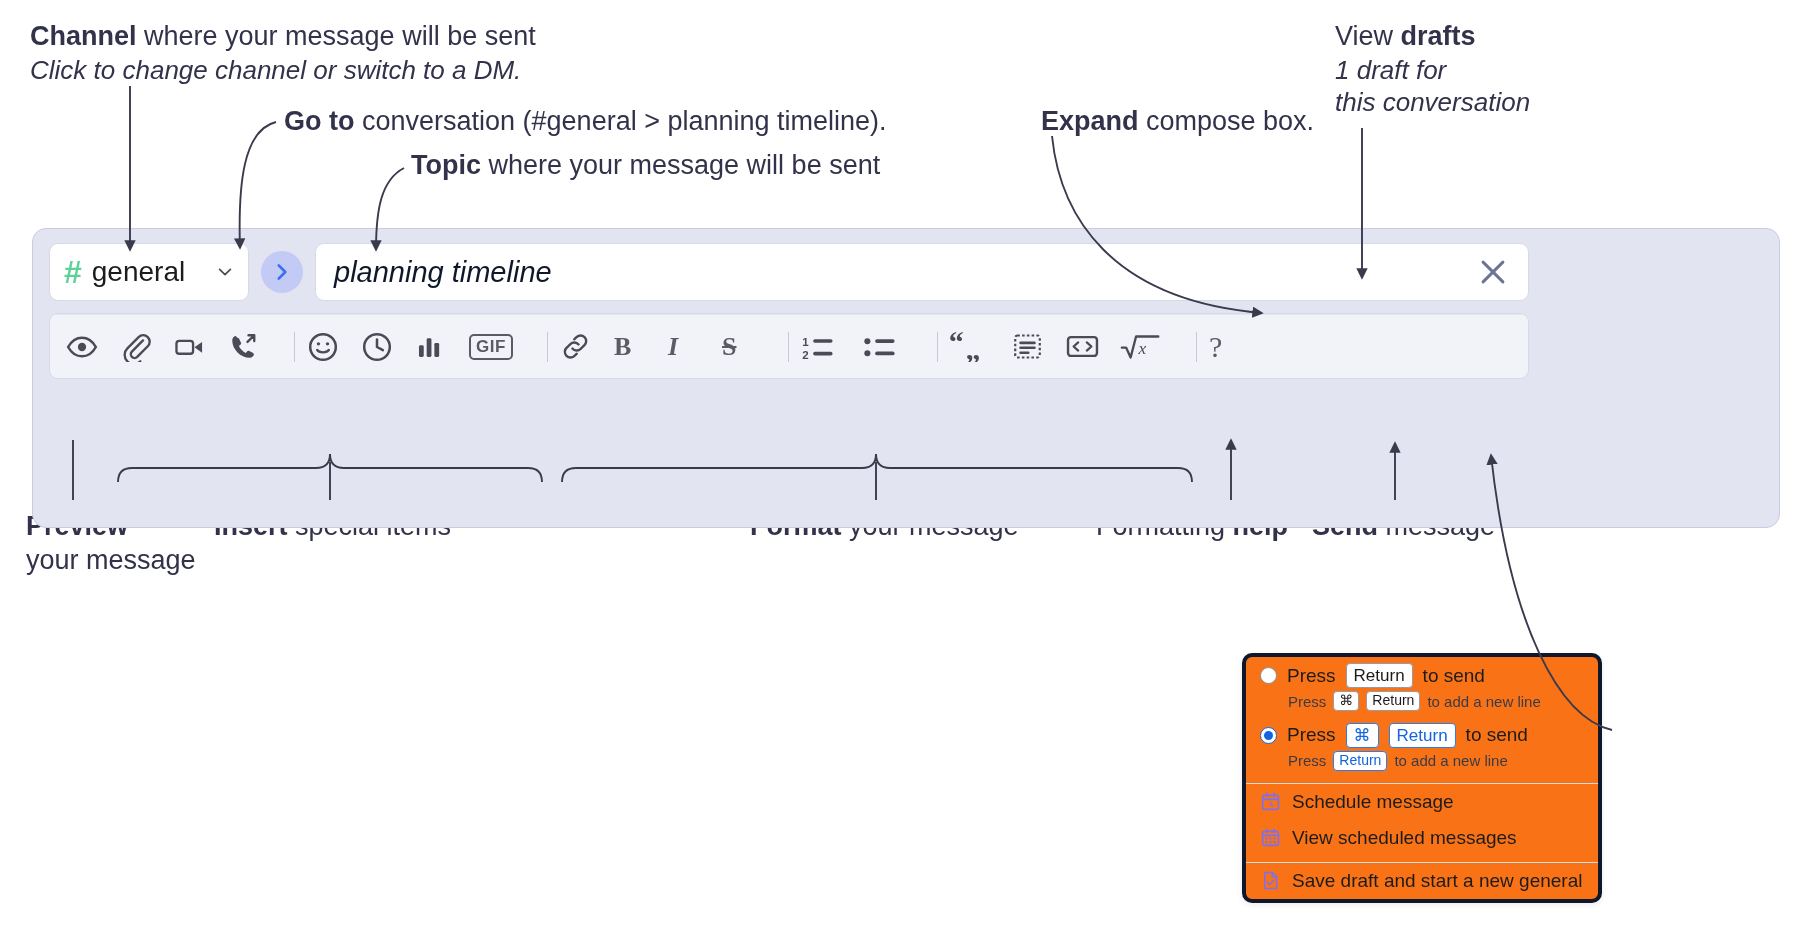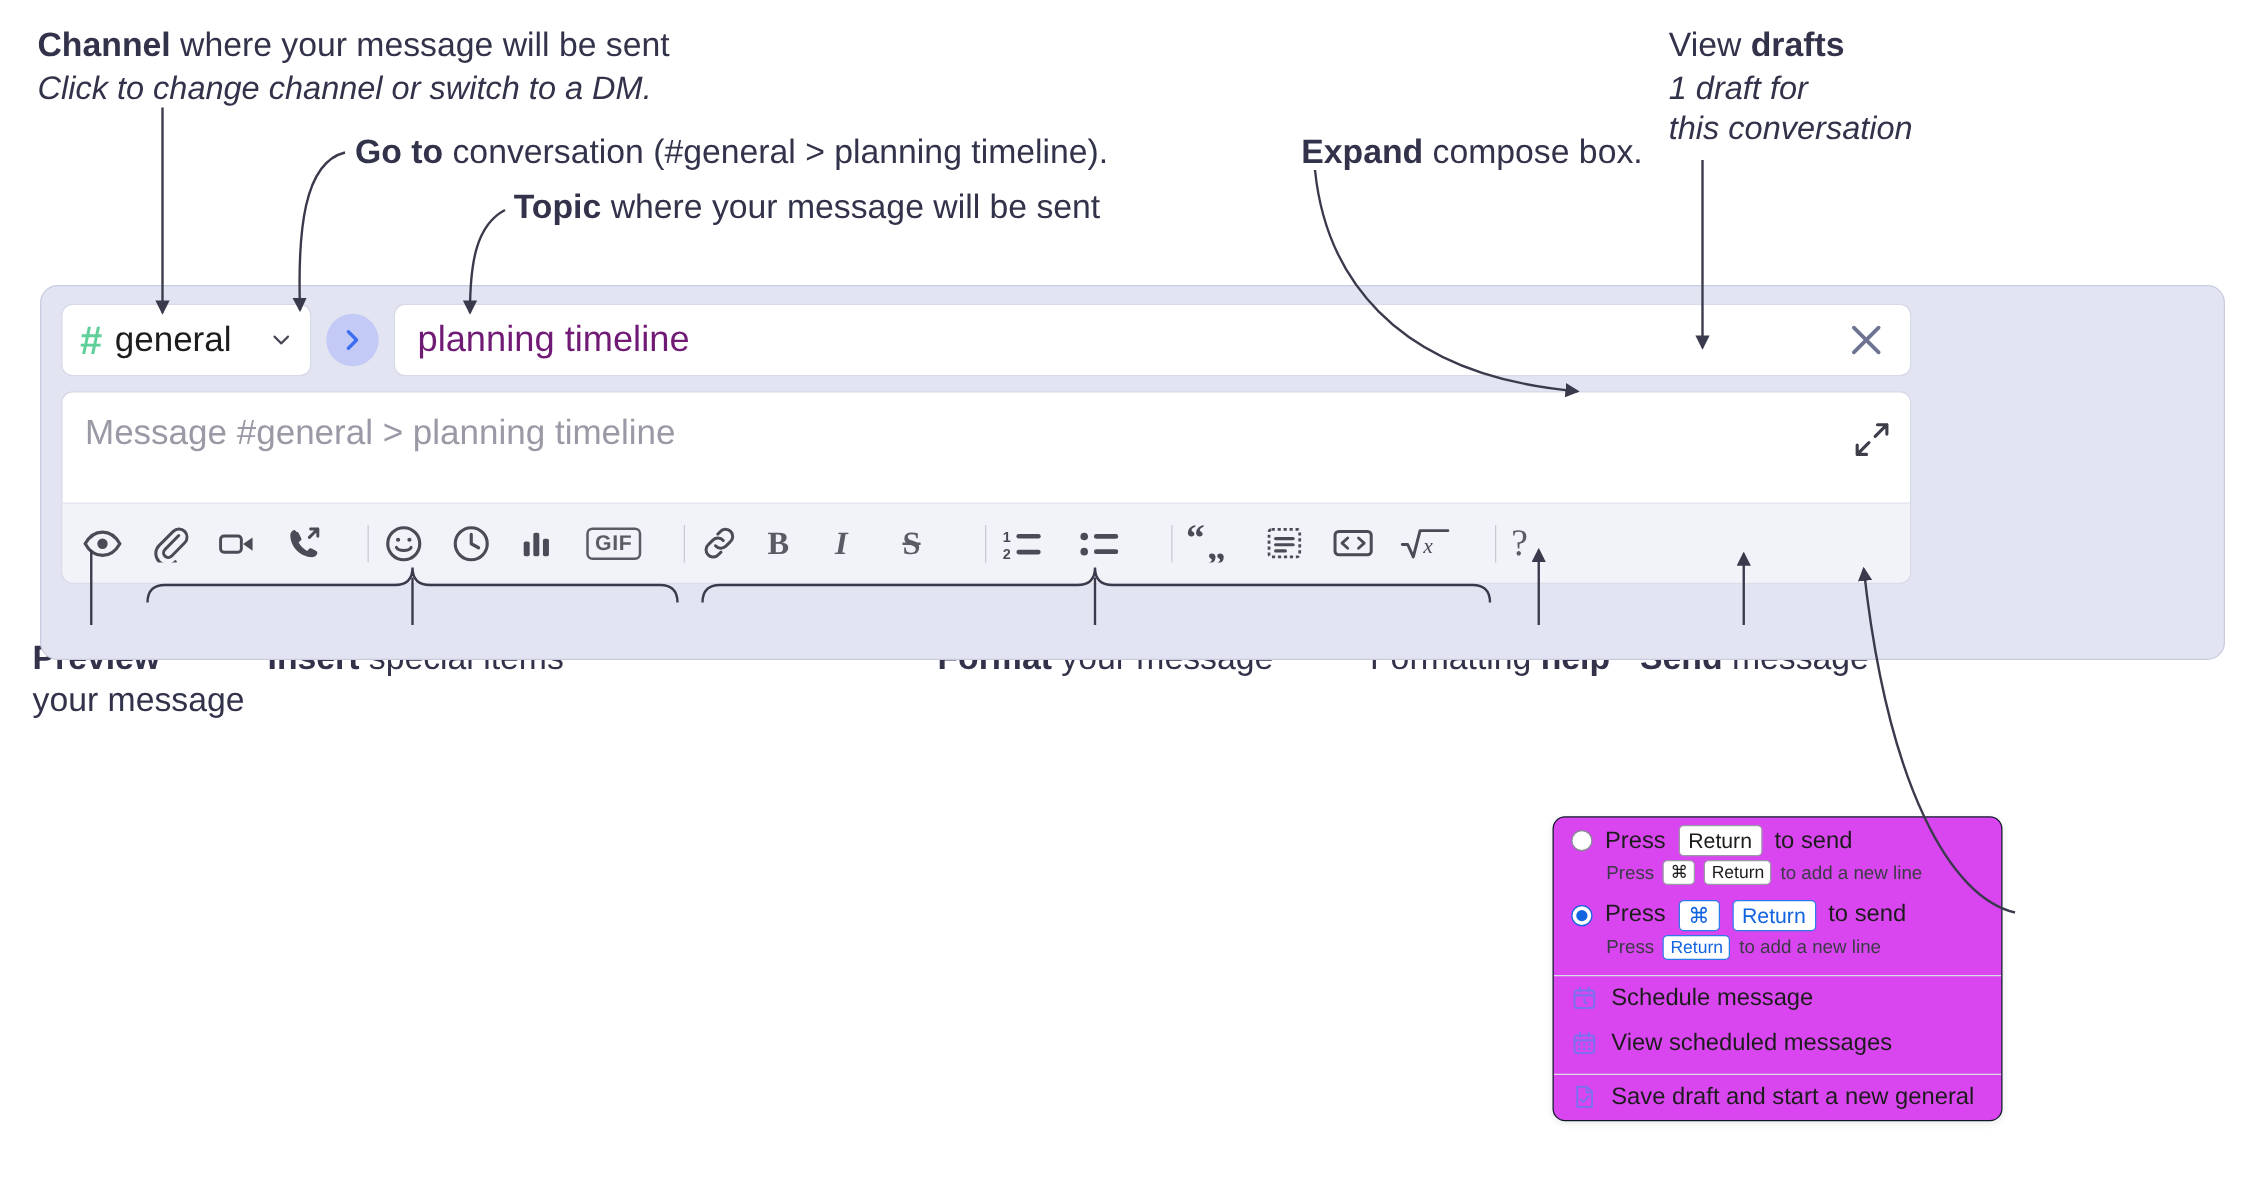--- a/index.html
+++ b/index.html
@@ -49,21 +49,21 @@
     background:#c3caf6; display:flex; align-items:center; justify-content:center;
     cursor:pointer; flex:0 0 auto;
   }
 
   #topic-field {
     flex:1; height:58px; background:#fff;
     border:1px solid #d7d9e6; border-radius:9px;
     display:flex; align-items:center; padding:0 18px;
     position:relative;
   }
-  #topic-value { font-size:29px; color:#701a75; flex:1; }
+  #topic-value { font-size:29px; color:#0f172a; flex:1;font-style:italic; }
   #topic-clear { width:34px; height:34px; cursor:pointer; flex:0 0 auto; }
 
   
   #message-box {
     margin-top:12px;
     background:#ffffff; border:1px solid #d7d9e6; border-radius:9px;
     overflow:hidden;
   }
   #message-input-area {
     height:88px; position:relative; padding:16px 18px;
@@ -91,21 +91,21 @@
     background:#5a5af2; border-radius:9px; display:flex; align-items:center; justify-content:center;
     cursor:pointer; border:none;
   }
   #kebab-menu { position:absolute; left:148px; top:186px; width:26px; height:40px; cursor:pointer;
                 display:flex; flex-direction:column; align-items:center; justify-content:space-between; padding:3px 0; }
   .kdot { width:9px; height:9px; border-radius:50%; background:#7b7cb5; }
 
   
   #options-menu {
     position:absolute; left:1242px; top:653px; width:360px;
-    background:#d946ef; border:1px solid #0f172a; border-radius:10px;
+    background:#f97316; border:4px solid #0f172a; border-radius:10px;
     box-shadow:0 2px 6px rgba(0,0,0,.08); overflow:hidden;
   }
   .opt-radio-row { display:flex; align-items:center; gap:10px; padding:6px 14px 2px 14px; font-size:19px; color:#1d1c1d; cursor:pointer; }
   .opt-sub-row  { display:flex; align-items:center; gap:7px; padding:1px 14px 6px 42px; font-size:15px; color:#3b3b46; }
   .radio { width:17px; height:17px; border-radius:50%; border:1.6px solid #8a8a96; flex:0 0 auto; position:relative; background:#fff; }
   .radio.sel { border-color:#1264e0; }
   .radio.sel::after { content:""; position:absolute; left:3px; top:3px; width:9px; height:9px; border-radius:50%; background:#1264e0; }
   .key { border:1.4px solid #9a9aa6; border-radius:4px; padding:1px 7px; font-size:17px; color:#1d1c1d; background:#fff; display:inline-block; line-height:1.25; }
   .key.sm { font-size:14px; padding:0 5px; }
   .key.blue { border-color:#2b7de9; color:#1264e0; }
@@ -187,27 +187,20 @@
 
         <div id="topic-field">
           <span id="topic-value">planning timeline</span>
           <svg id="topic-clear" viewBox="0 0 24 24">
             <path d="M5 5 L19 19 M19 5 L5 19" fill="none" stroke="#6d7391" stroke-width="2.1" stroke-linecap="round"></path>
           </svg>
         </div>
       </div>
 
       <div id="message-box">
-        <div id="message-input-area">
-          <span id="message-placeholder">Message #general &gt; planning timeline</span>
-          <svg id="expand-btn" viewBox="0 0 24 24">
-            <path d="M22 3 L14.5 10.5 M22 3 L22 9 M22 3 L16 3" fill="none" stroke="#3e3e4a" stroke-width="2" stroke-linecap="round" stroke-linejoin="round"></path>
-            <path d="M3 22 L10.5 14.5 M3 22 L3 16 M3 22 L9 22" fill="none" stroke="#3e3e4a" stroke-width="2" stroke-linecap="round" stroke-linejoin="round"></path>
-          </svg>
-        </div>
 
         <div id="toolbar">
 
           <div class="tb">
             <svg width="32" height="32" viewBox="0 0 24 24">
               <path d="M1.6 12 C4.5 6.8 8.2 5 12 5 C15.8 5 19.5 6.8 22.4 12 C19.5 17.2 15.8 19 12 19 C8.2 19 4.5 17.2 1.6 12 Z" fill="none" stroke="#4b4b57" stroke-width="1.9"></path>
               <circle cx="12" cy="12" r="3.1" fill="#4b4b57"></circle>
             </svg>
           </div>
 

